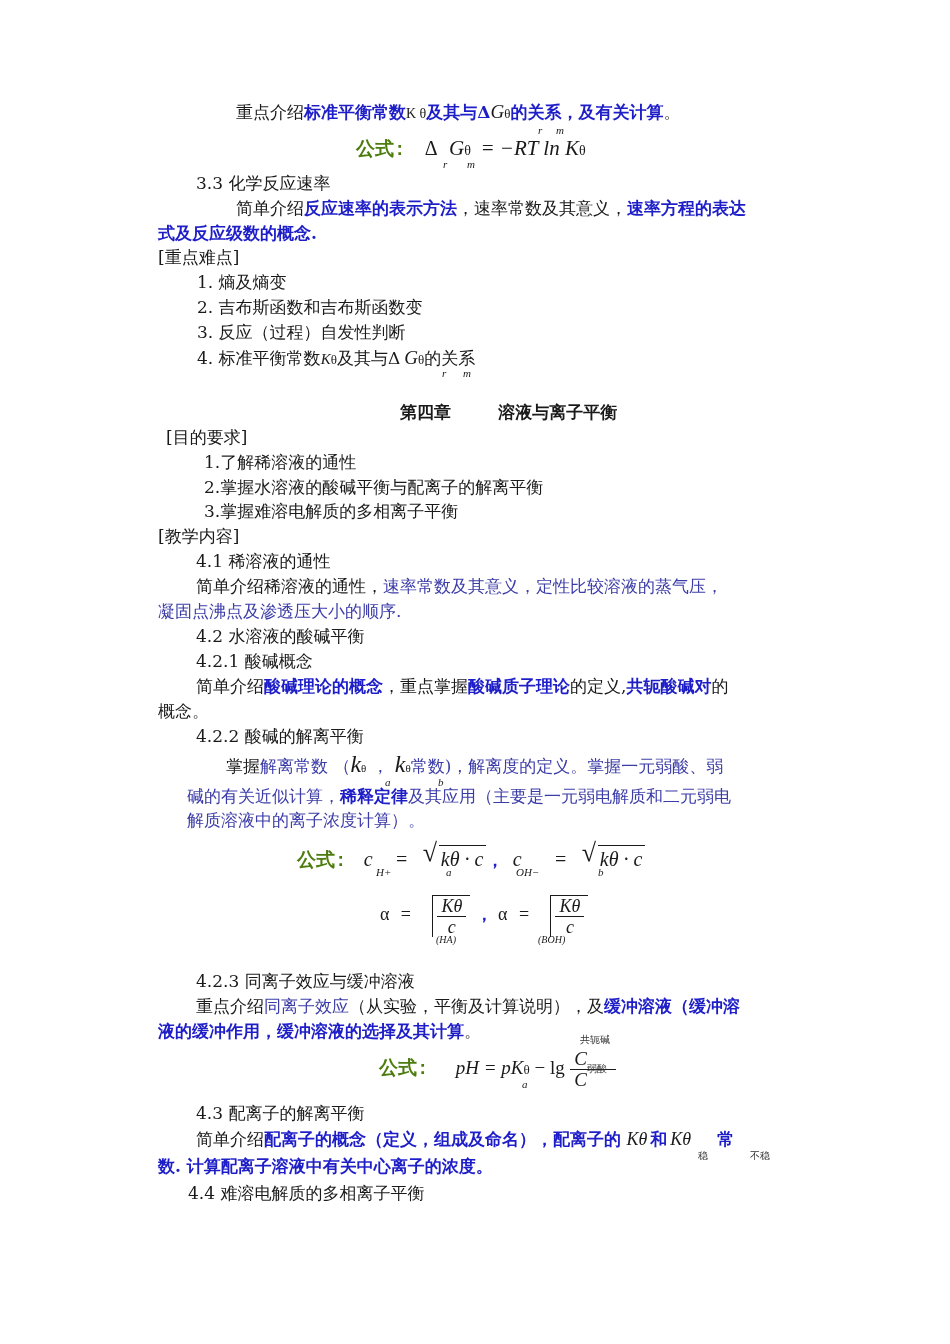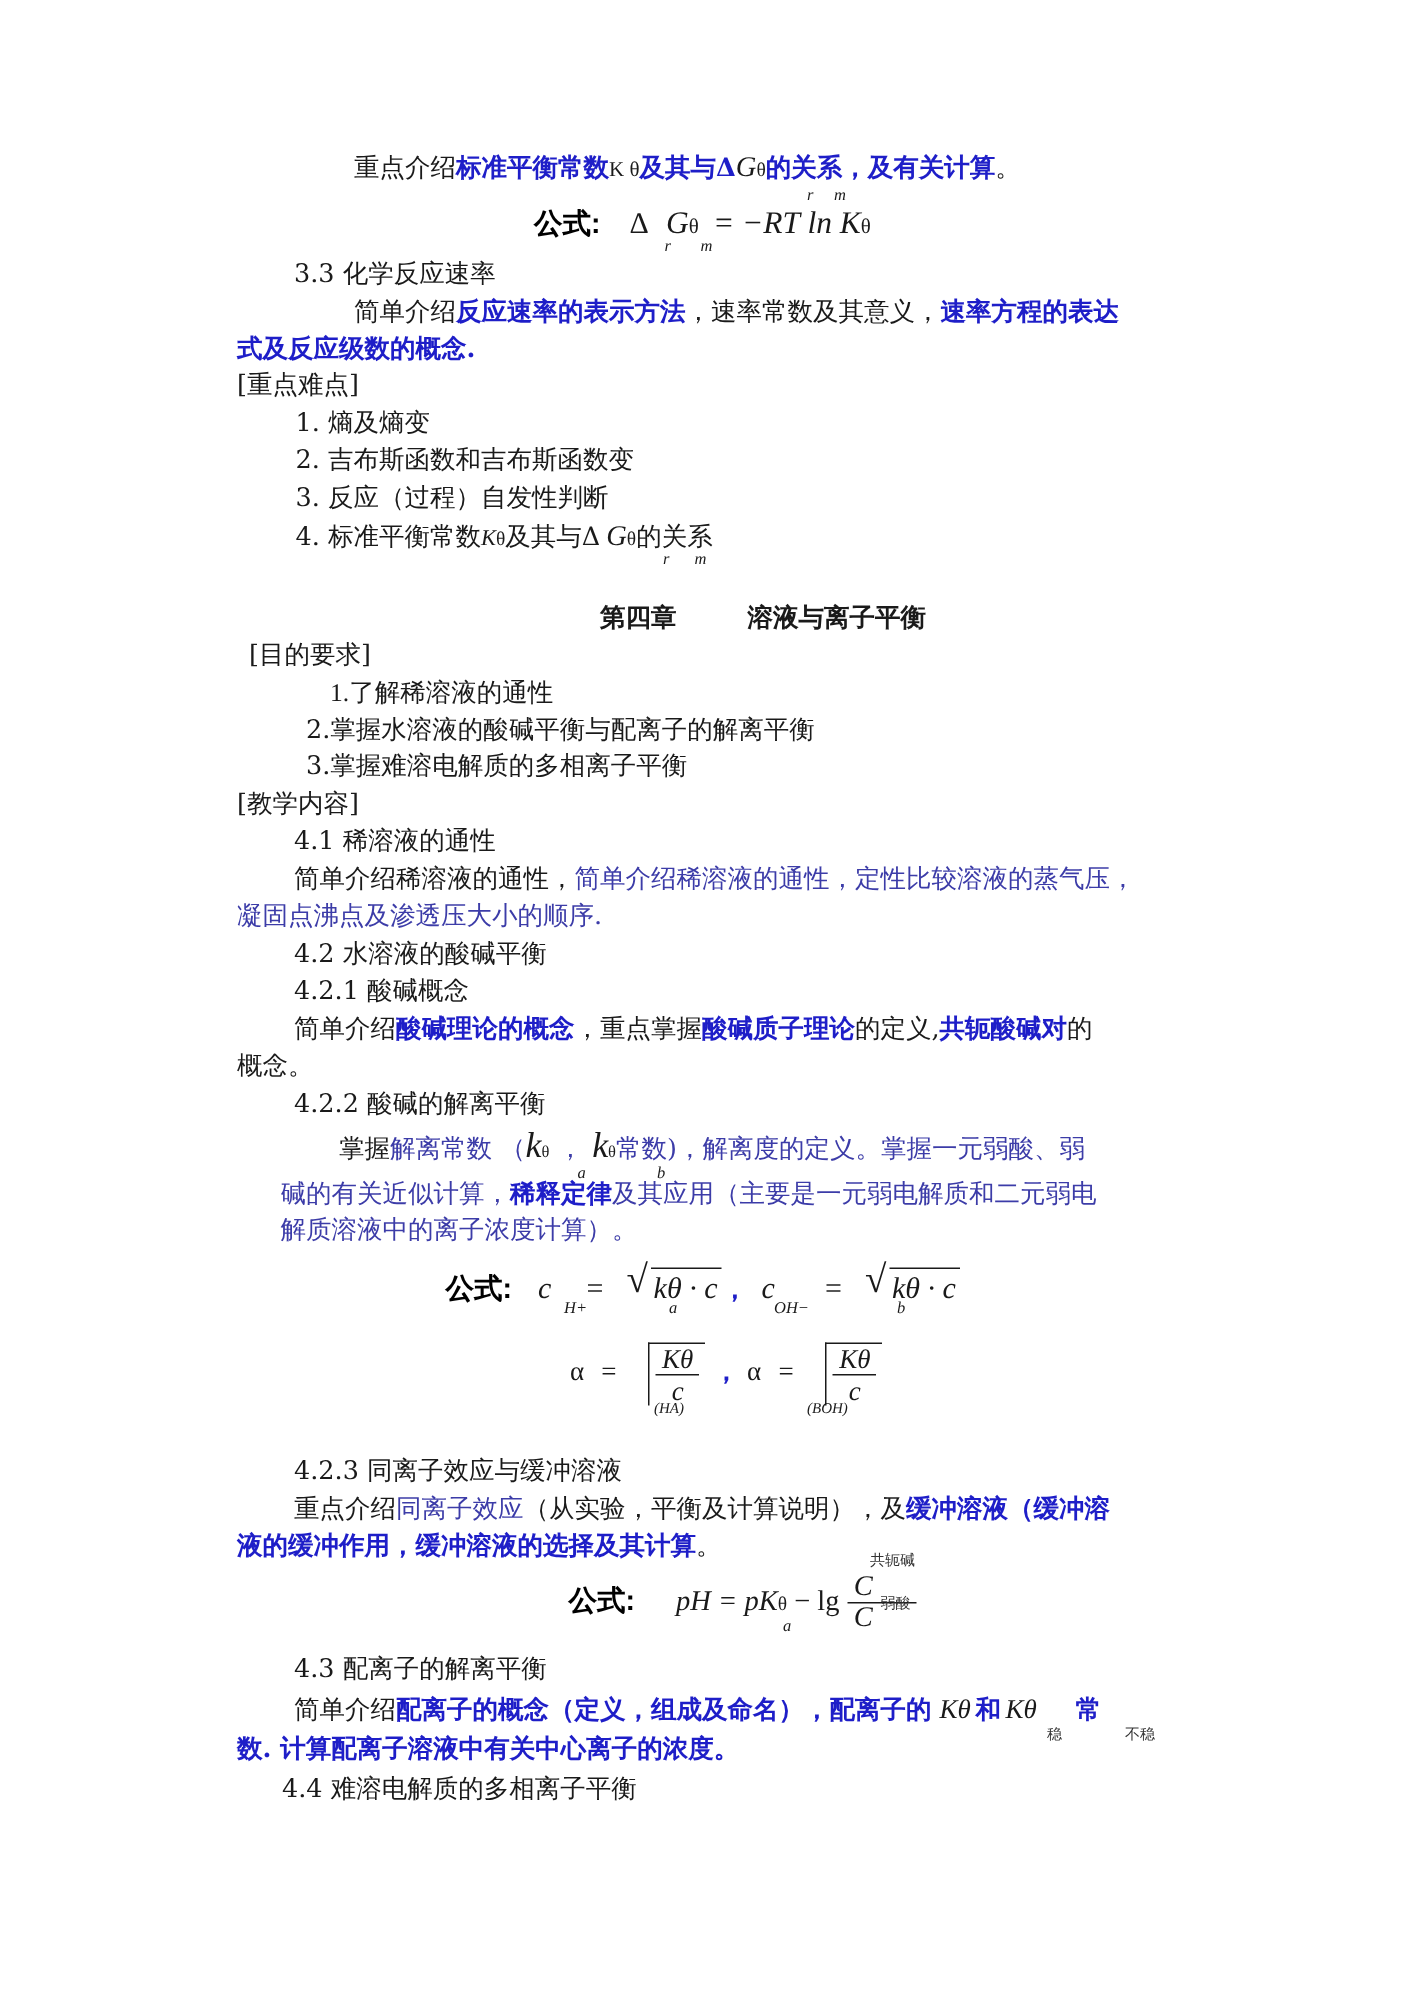--- a/index.html
+++ b/index.html
@@ -6,21 +6,21 @@
   body { width:950px; height:1344px; position:relative; overflow:hidden;
          font-family:"DejaVu Serif", "Liberation Serif", serif; color:#1a1a1a; }
   .line { position:absolute; white-space:nowrap; font-size:17px; line-height:22px; }
   .b { color:#1e1ec8; font-weight:bold; }
   .bl { color:#3c3ca8; }
   .math { font-family:"Liberation Serif", serif; font-style:italic; }
   .mr { font-family:"Liberation Serif", serif; }
   .sub { position:absolute; font-family:"Liberation Serif", serif; font-style:italic; font-size:11px; color:#1a1a1a; }
   .subcn { position:absolute; font-size:10px; color:#333; }
   .heading { font-family:"DejaVu Sans", "Liberation Sans", sans-serif; font-weight:bold; font-size:17px; }
-  .formula-label { color:#000000; font-weight:bold; font-size:19px; font-family:Liberation Sans, sans-serif; }
+  .formula-label { color:#4d7c0f; font-weight:bold; font-size:19px; font-family:Liberation Mono, monospace; }
   .sqrt { display:inline-block; position:relative; border-top:1.5px solid #1a1a1a; padding:0 3px 0 2px; margin-left:26px; }
   .sqrt::before { content:"√"; position:absolute; left:-16px; top:-6px; font-size:26px; font-family:"Liberation Serif", serif; font-style:normal; }
   .frac { display:inline-block; vertical-align:middle; text-align:center; }
   .frac .num { display:block; border-bottom:1.2px solid #1a1a1a; padding:0 4px; }
   .frac .den { display:block; padding:0 4px; }
 </style>
 </head>
 <body>
 
 <div class="line" style="left:236px; top:101px;">
@@ -51,28 +51,28 @@
 <div class="line" style="left:197px; top:296px;">2. 吉布斯函数和吉布斯函数变</div>
 <div class="line" style="left:197px; top:321px;">3. 反应（过程）自发性判断</div>
 <div class="line" style="left:197px; top:347px;">
   <span>4. 标准平衡常数</span><span class="math" style="font-size:15px;">K</span><span class="mr" style="font-size:13px;">θ</span><span>及其与Δ</span><span class="math" style="font-size:19px; margin-left:4px;">G</span><span class="mr" style="font-size:13px;">θ</span><span>的关系</span>
 </div>
 <span class="sub" style="left:442px; top:367px;">r</span>
 <span class="sub" style="left:463px; top:367px;">m</span>
 
 <div class="line heading" style="left:400px; top:401px; white-space:pre;">第四章        溶液与离子平衡</div>
 <div class="line" style="left:166px; top:426px;">[目的要求]</div>
-<div class="line" style="left:220px; top:451px;font-family:Liberation Serif, serif;">1.了解稀溶液的通性</div>
+<div class="line" style="left:204px; top:451px;">1.了解稀溶液的通性</div>
 <div class="line" style="left:204px; top:476px;">2.掌握水溶液的酸碱平衡与配离子的解离平衡</div>
 <div class="line" style="left:204px; top:500px;">3.掌握难溶电解质的多相离子平衡</div>
 
 <div class="line" style="left:158px; top:525px;">[教学内容]</div>
 <div class="line" style="left:196px; top:550px;">4.1 稀溶液的通性</div>
 <div class="line" style="left:196px; top:575px;">
-  <span>简单介绍稀溶液的通性，</span><span class="bl">简单介绍稀溶液的通性，定性比较溶液的蒸气压，</span>
+  <span>简单介绍稀溶液的通性，</span><span class="bl">速率常数及其意义，定性比较溶液的蒸气压，</span>
 </div>
 <div class="line bl" style="left:158px; top:600px;">凝固点沸点及渗透压大小的顺序.</div>
 
 <div class="line" style="left:196px; top:625px;">4.2 水溶液的酸碱平衡</div>
 <div class="line" style="left:196px; top:650px;">4.2.1 酸碱概念</div>
 <div class="line" style="left:196px; top:675px;">
   <span>简单介绍</span><span class="b">酸碱理论的概念</span><span>，重点掌握</span><span class="b">酸碱质子理论</span><span>的定义,</span><span class="b">共轭酸碱对</span><span>的</span>
 </div>
 <div class="line" style="left:158px; top:700px;">概念。</div>
 

